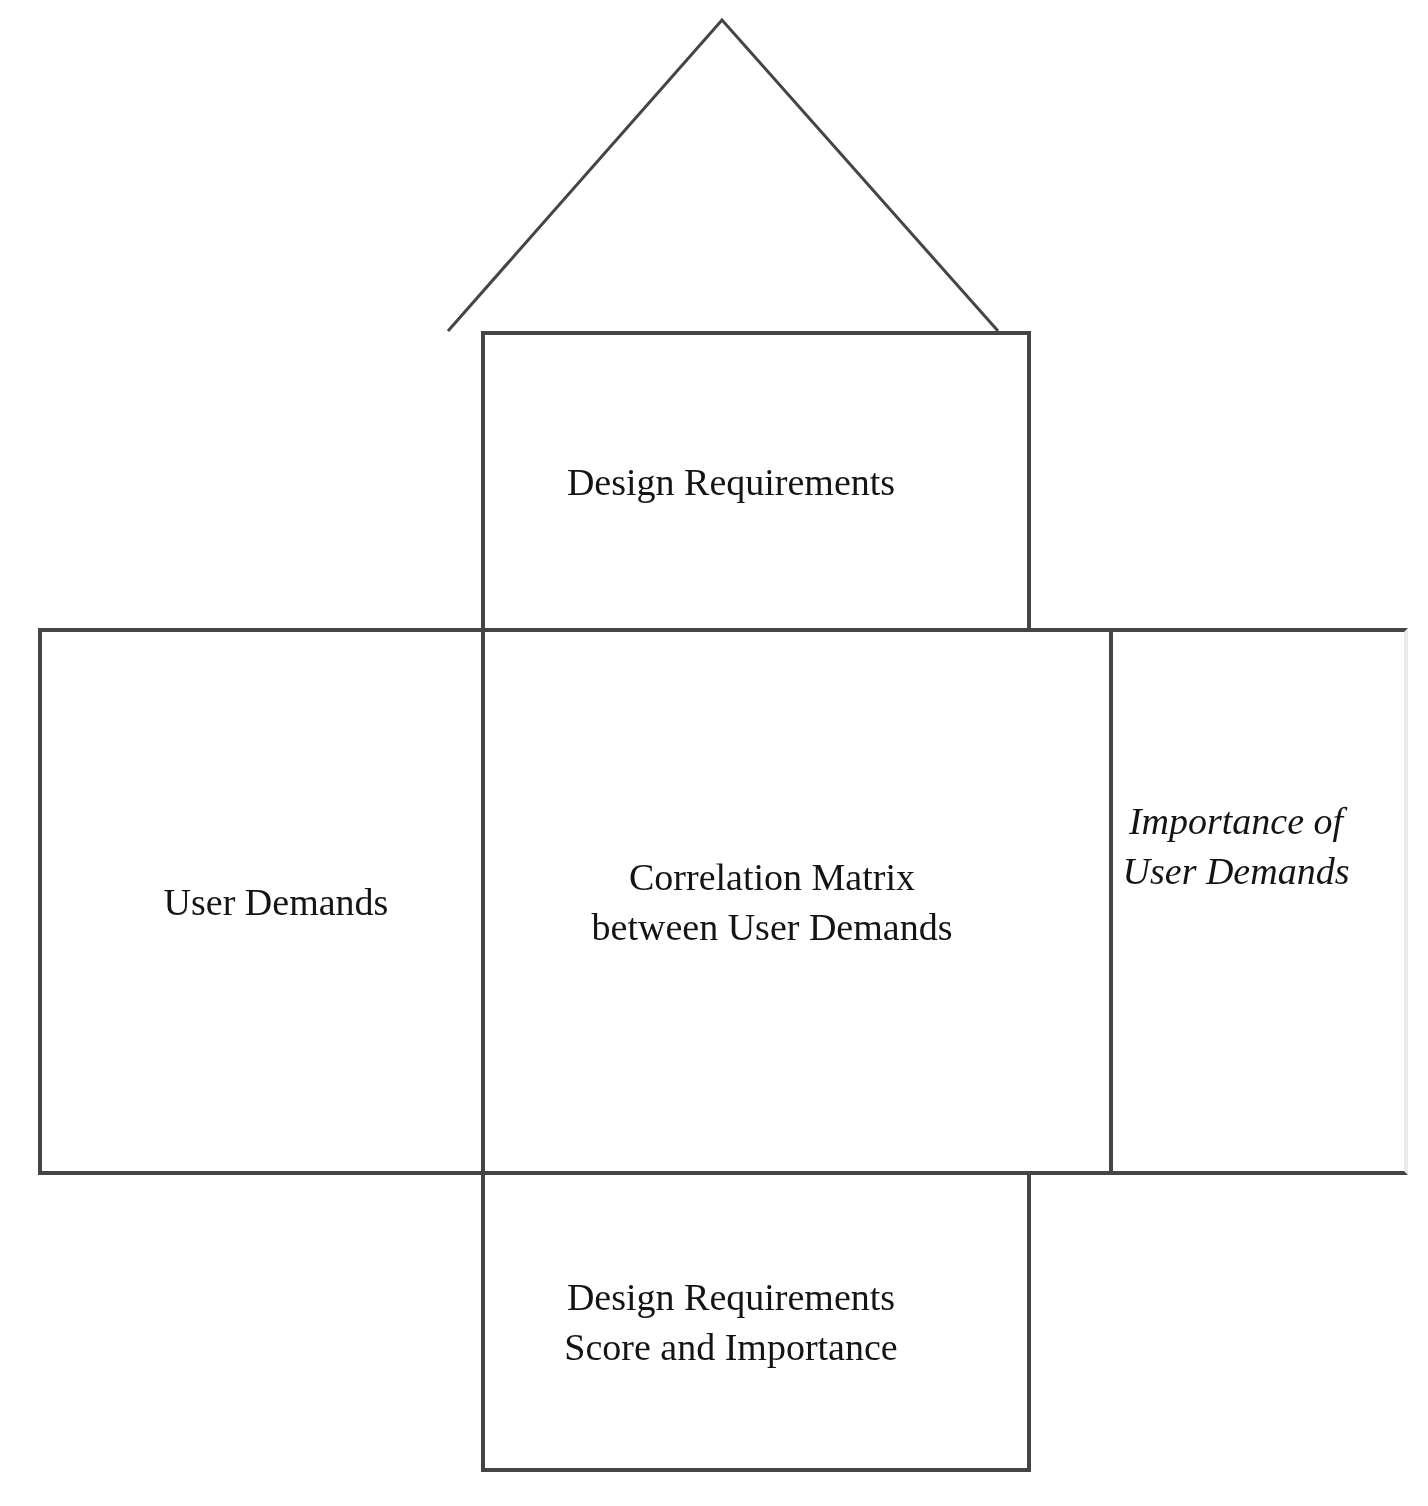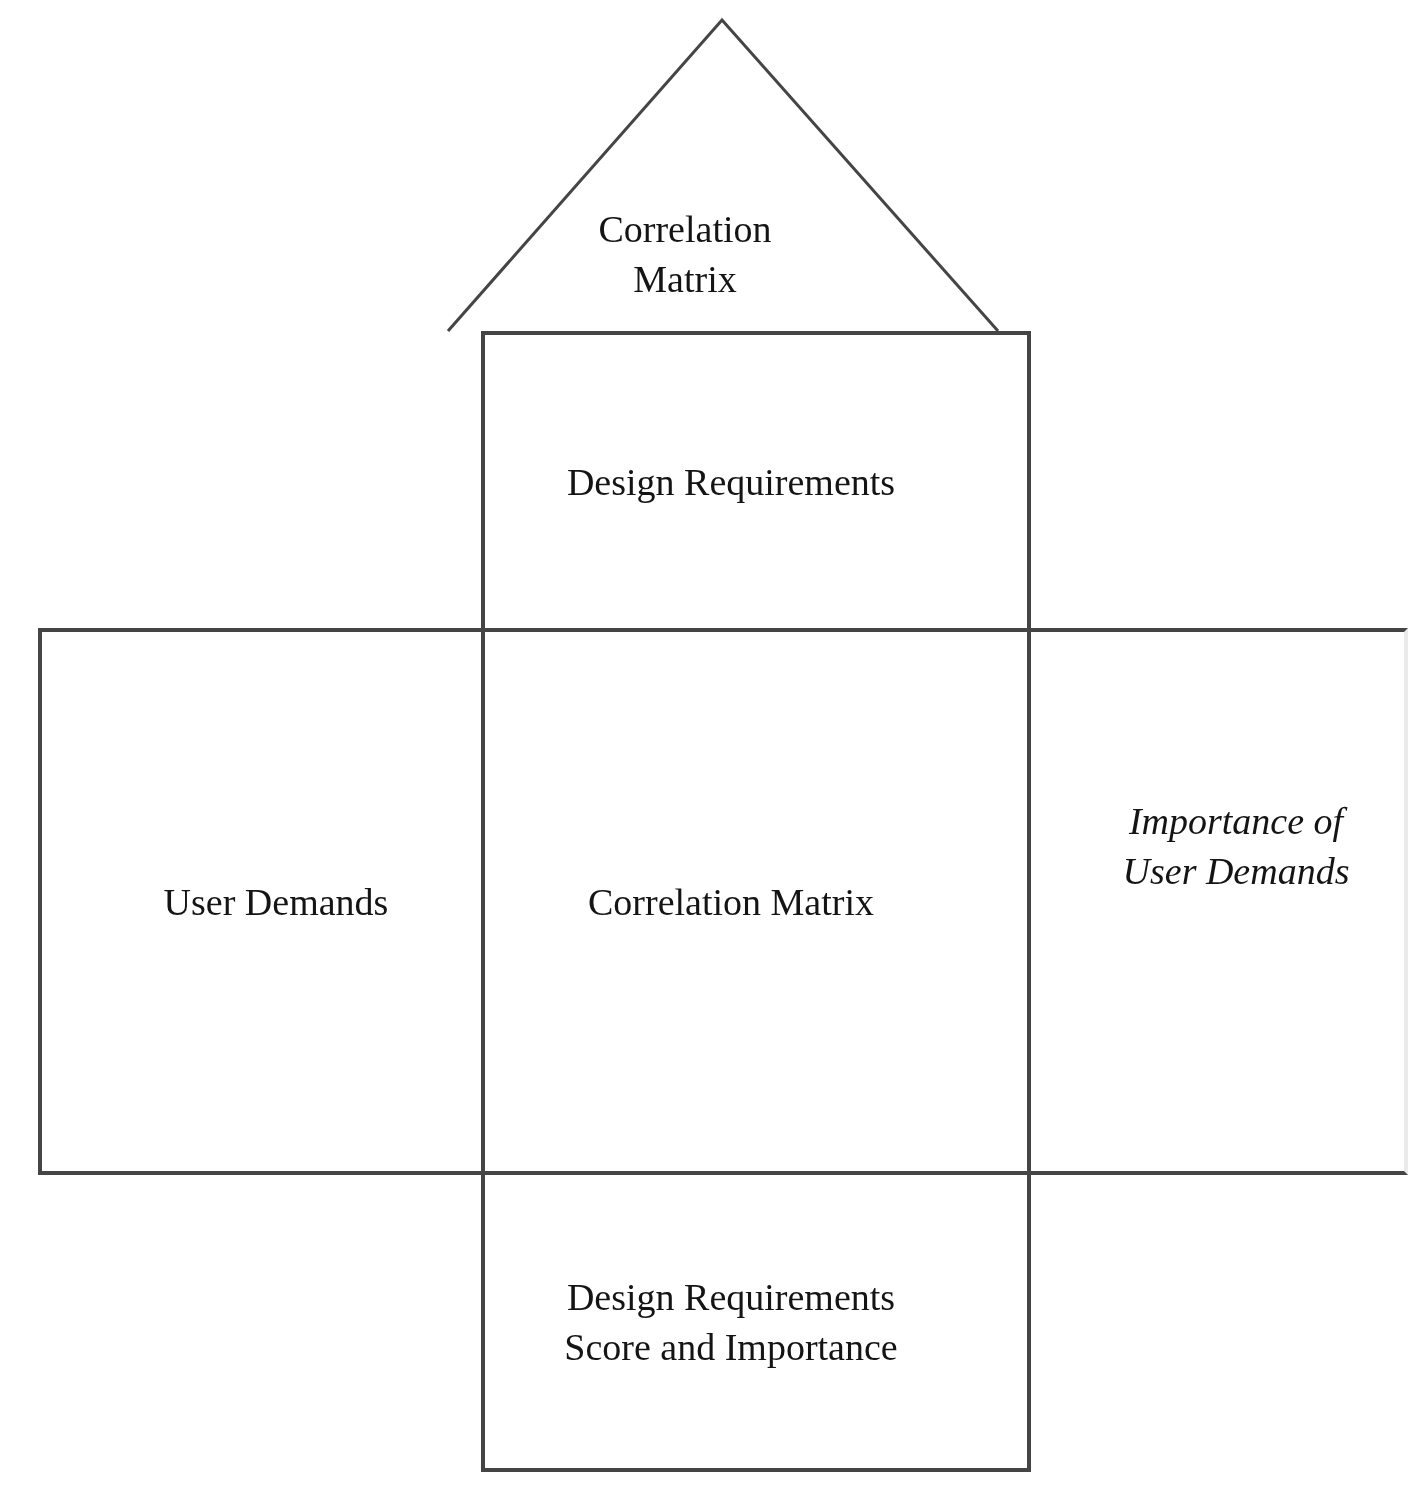--- a/index.html
+++ b/index.html
@@ -39,21 +39,21 @@
     border-bottom: none;
     background: transparent;
   }
   .band {
     left: 38px; top: 628px; width: 1370px; height: 547px;
     border: 4px solid var(--line, #454545);
     border-right: 4px solid var(--line_light, #eaeaea);
     background: transparent;
   }
   .center-cell {
-    left: 448px; top: 628px; width: 550px; height: 547px;
+    left: 448px; top: 628px; width: 632px; height: 547px;
     border-left: 4px solid var(--line, #454545);
     border-right: 4px solid var(--line, #454545);
   }
   .left-cell  { left: 38px;  top: 628px; width: 410px; height: 547px; }
   .right-cell { left: 998px; top: 628px; width: 410px; height: 435px; font-style: italic; }
   .bottom-box {
     left: 448px; top: 1175px; width: 550px; height: 297px;
     border: 4px solid var(--line, #454545);
     border-top: none;
   }
@@ -82,38 +82,35 @@
 </style>
 </head>
 <body>
 
 <div class="canvas">
 
   <svg class="roof-svg" viewBox="0 0 1428 1506" xmlns="http://www.w3.org/2000/svg" aria-hidden="true">
     <path class="roof-path" d="M448 331 L722 20 L998 331"></path>
   </svg>
 
-  <div class="abs roof-label label">
-    <span class="line">Correlation</span>
-    <span class="line">Matrix</span>
-  </div>
 
   <div class="abs top-box flex-center">
     <div class="label bias-left">Design Requirements</div>
   </div>
 
   <div class="abs band"></div>
 
   <div class="abs left-cell flex-center">
     <div class="label">User Demands</div>
   </div>
 
   <div class="abs center-cell flex-center">
     <div class="label bias-left">
       <span class="line">Correlation Matrix</span>
+      <span class="line">between User Demands</span>
     </div>
   </div>
 
   <div class="abs right-cell flex-center">
     <div class="label">
       <span class="line">Importance of</span>
       <span class="line">User Demands</span>
     </div>
   </div>
 

